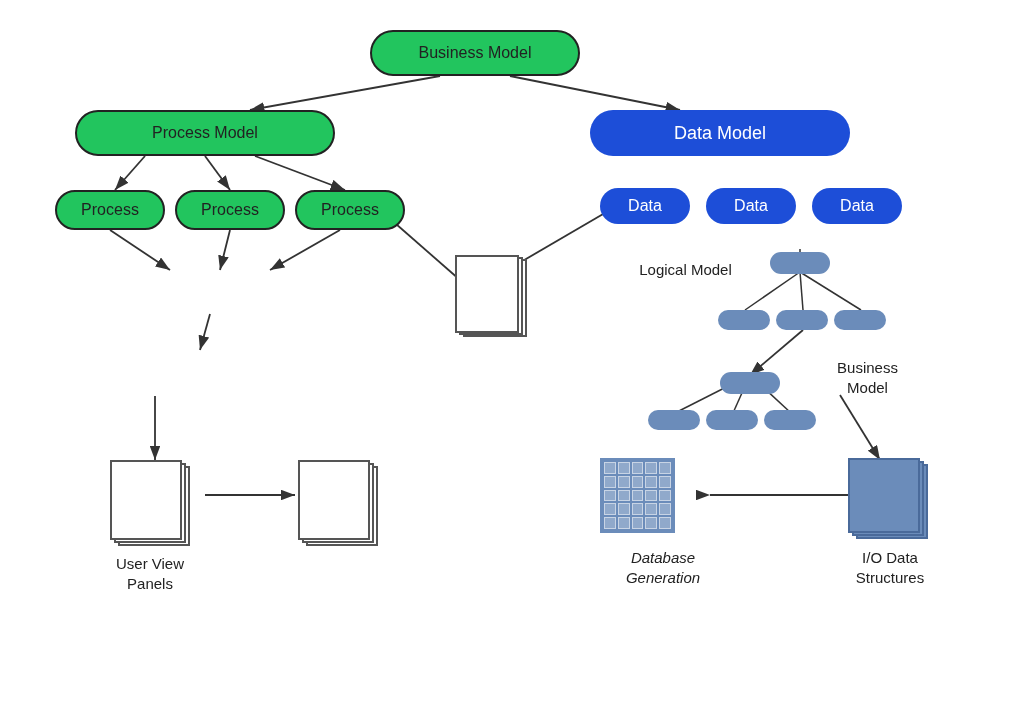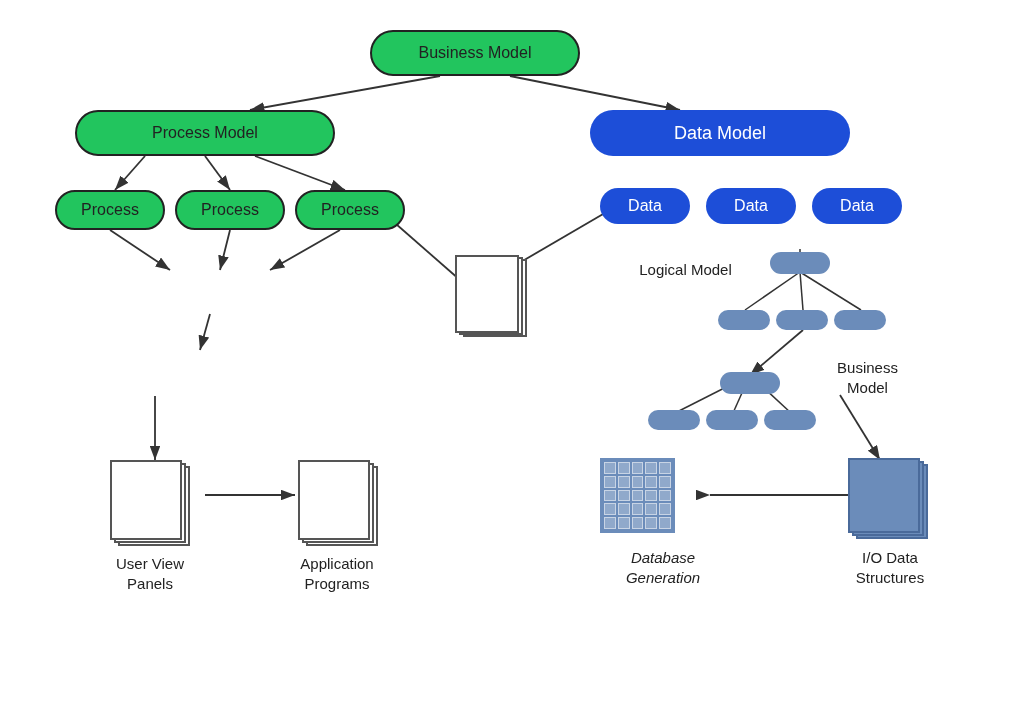--- a/index.html
+++ b/index.html
@@ -190,23 +190,20 @@
   </div>
   <div class="label" style="left:100px; top:554px; width:100px;">
     <span>User View<br>Panels</span>
   </div>
 
   <div style="position:absolute; left:298px; top:460px;">
     <div style="position:absolute; left:8px; top:6px; width:72px; height:80px; background:#fff; border:2px solid #555;"></div>
     <div style="position:absolute; left:4px; top:3px; width:72px; height:80px; background:#fff; border:2px solid #555;"></div>
     <div style="position:absolute; left:0px; top:0px; width:72px; height:80px; background:#fff; border:2px solid #555;"></div>
   </div>
-  <div class="label" style="left:282px; top:554px; width:110px;">
-    <span>Application<br>Programs</span>
-  </div>
 
   <div style="position:absolute; left:600px; top:458px; width:75px; height:75px; background:#6b8cba;">
     <div style="width:100%; height:100%; display:grid; grid-template-columns:repeat(5,1fr); grid-template-rows:repeat(5,1fr); gap:2px; padding:4px;">
       <div style="background:rgba(255,255,255,0.25); border:1px solid rgba(255,255,255,0.5);"></div>
       <div style="background:rgba(255,255,255,0.25); border:1px solid rgba(255,255,255,0.5);"></div>
       <div style="background:rgba(255,255,255,0.25); border:1px solid rgba(255,255,255,0.5);"></div>
       <div style="background:rgba(255,255,255,0.25); border:1px solid rgba(255,255,255,0.5);"></div>
       <div style="background:rgba(255,255,255,0.25); border:1px solid rgba(255,255,255,0.5);"></div>
       <div style="background:rgba(255,255,255,0.25); border:1px solid rgba(255,255,255,0.5);"></div>
       <div style="background:rgba(255,255,255,0.25); border:1px solid rgba(255,255,255,0.5);"></div>

